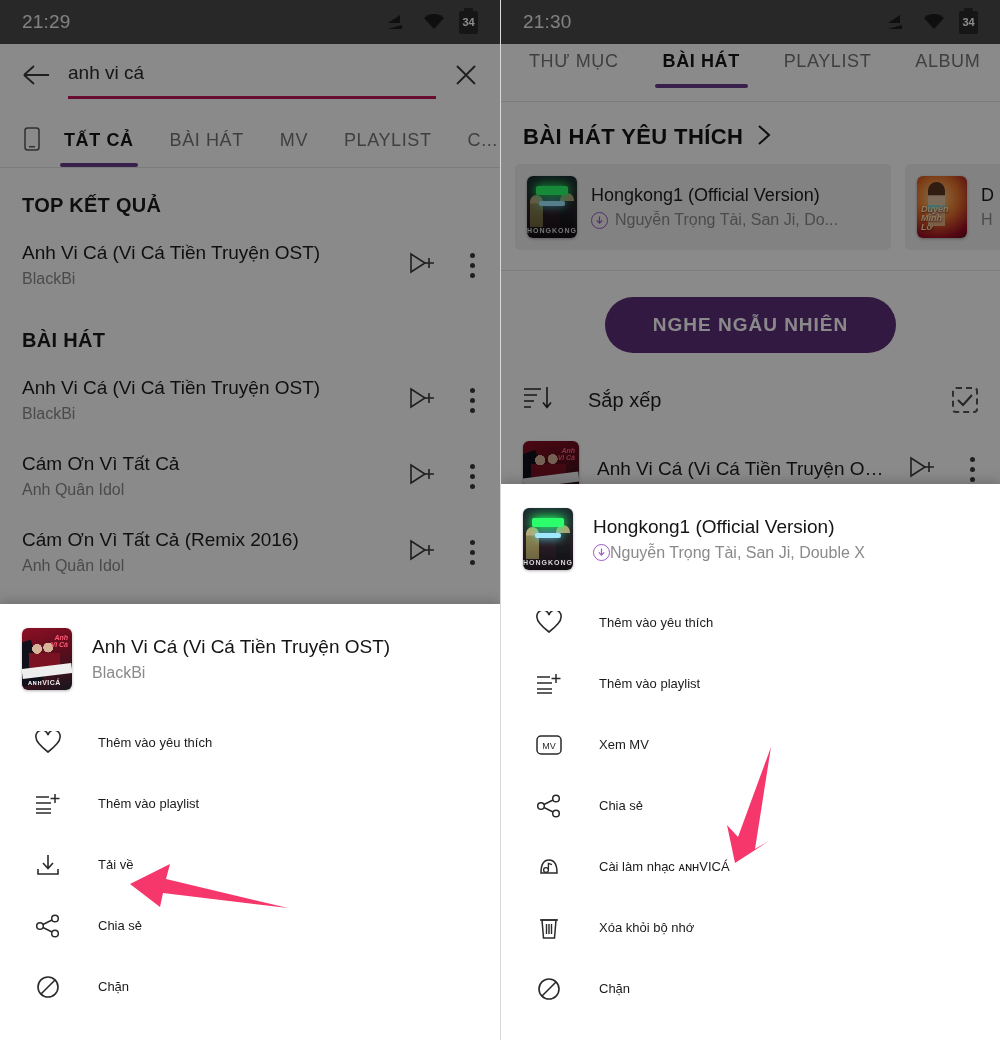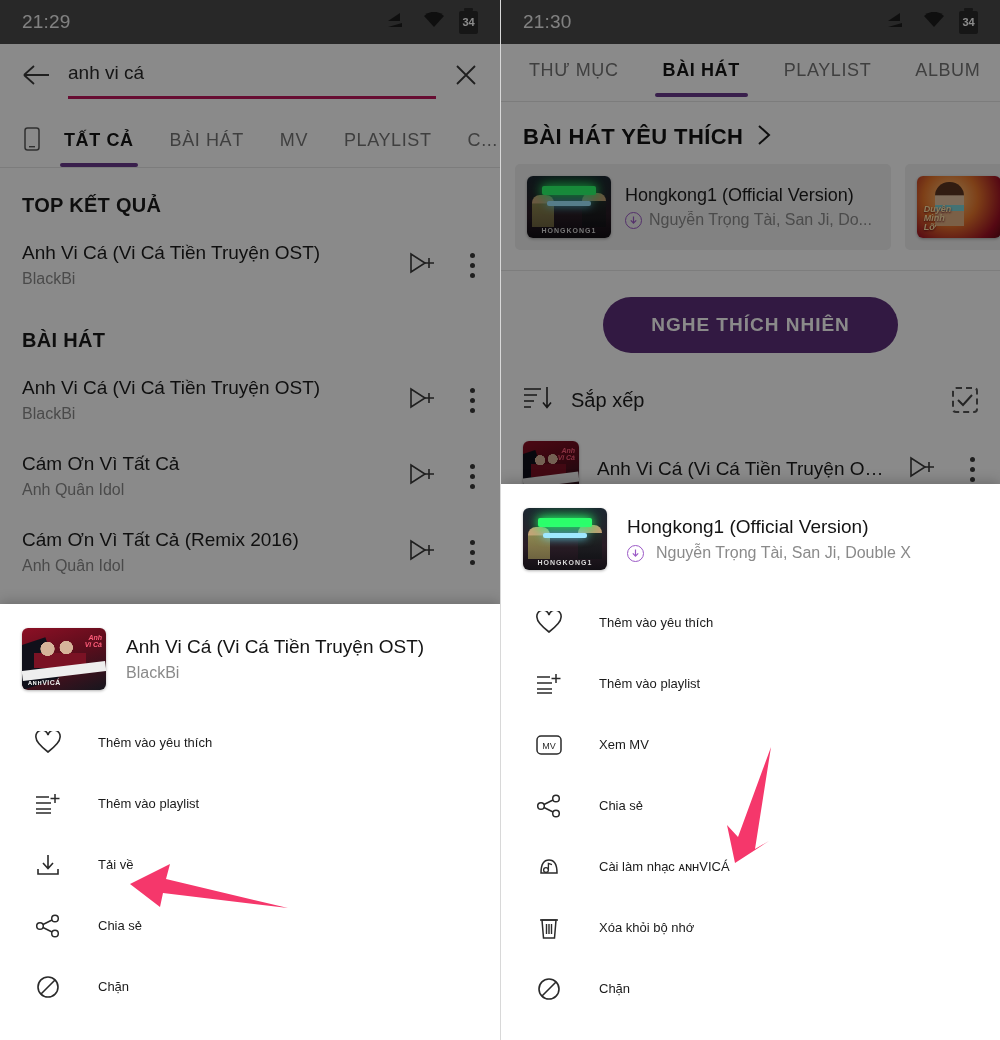--- a/index.html
+++ b/index.html
@@ -46,21 +46,21 @@
     color: #efefef;
   }
   .status-time {
     font-size: 19px;
     font-weight: normal;
     letter-spacing: .2px;
   }
   .status-icons {
     margin-left: auto;
     display: flex;
-    align-items: center;
+    align-items: flex-end;
     gap: 14px;
   }
   .ic-signal { display:block; }
   .ic-wifi { display:block; }
   .ic-batt {
     width: 19px; height: 23px;
     background: #2a2a2a;
     border-radius: 2px;
     color: #fff;
     font-size: 11px;
@@ -115,21 +115,21 @@
     position: absolute;
     left: 14px; right: 14px; bottom: 0;
     height: 4px;
     background: #6a3a8c;
     border-radius: 2px;
   }
   .tab-phone-ic {
     padding: 0 6px 16px 10px;
     display: flex; align-items: flex-end;
   }
-  .tabrow-right { padding: 4px 6px; }
+  .tabrow-right { padding: 13px 6px; }
   .tabrow-right .tab { padding: 0 22px 16px 22px; }
 
   
   .section-title {
     font-size: 20px;
     font-weight: bold;
     color: #1a1a1a;
     padding: 26px 22px 10px 22px;
     letter-spacing: .3px;
   }
@@ -204,32 +204,32 @@
     font-size: 19px; font-weight: bold; letter-spacing: 1px;
     border-radius: 34px;
     padding: 17px 48px;
     border: none;
   }
   .sortrow {
     display: flex; align-items: center;
     padding: 14px 22px 14px 22px;
     gap: 18px;
   }
-  .sort-label { font-size: 20px; color: #1f1f1f; }
+  .sort-label { font-size: 20px; color: #1f1f1f; margin-left: 17px; }
   .select-box {
     margin-left: auto;
     width: 26px; height: 26px;
     border: 2px dashed #555;
     border-radius: 4px;
     display: flex; align-items: center; justify-content: center;
   }
 
   
   .art {
-    width: 84px; height: 62px;
+    width: 50px; height: 62px;
     border-radius: 6px;
     flex: 0 0 auto;
     position: relative;
     overflow: hidden;
     box-shadow: 0 1px 3px rgba(0,0,0,.3);
   }
   .art.sm { width: 56px; height: 56px; }
   .art-anhvica {
     background:
       linear-gradient(160deg, #8d1025 0%, #5d0d1c 45%, #16161e 100%);
@@ -315,21 +315,21 @@
     z-index: 100;
     box-shadow: 0 -2px 12px rgba(0,0,0,.22);
   }
   .sheet-header {
     display: flex; align-items: center; gap: 20px;
     padding: 24px 22px 22px 22px;
   }
   .sheet-title { font-size: 19px; color: #141414; }
   .sheet-artist {
     font-size: 16px; color: #8a8a8a; margin-top: 6px;
-    display: flex; align-items: flex-end; gap: 12px;
+    display: flex; align-items: flex-start; gap: 0;
   }
   .menu-item {
     display: flex; align-items: center;
     gap: 36px;
     padding: 0 34px;
     height: 61px;
   }
   .menu-label { font-size: 13px; color: #1b1b1b; }
   .menu-ic { width: 28px; display: flex; align-items: center; justify-content: center; }
 
@@ -620,21 +620,21 @@
             <div class="fav-card-artist">
                 <span>H</span>
               </div>
           </div>
         </div>
       </div>
 
       <div class="divider"></div>
 
       <div class="shuffle-wrap">
-        <button class="shuffle-btn">NGHE THÍCH NHIÊN</button>
+        <button class="shuffle-btn">NGHE NGẪU NHIÊN</button>
       </div>
 
       <div class="sortrow">
         <span>
           <svg width="30" height="26" viewBox="0 0 30 26">
               <path d="M1 4 H18 M1 10 H14 M1 16 H11 M1 22 H8" stroke="#2a2a2a" stroke-width="1.6"></path>
               <path d="M24 2 V22 M20 17.5 L24 22.5 L28 17.5" stroke="#2a2a2a" stroke-width="1.6" fill="none"></path>
             </svg>
         </span>
         <span class="sort-label">Sắp xếp</span>

